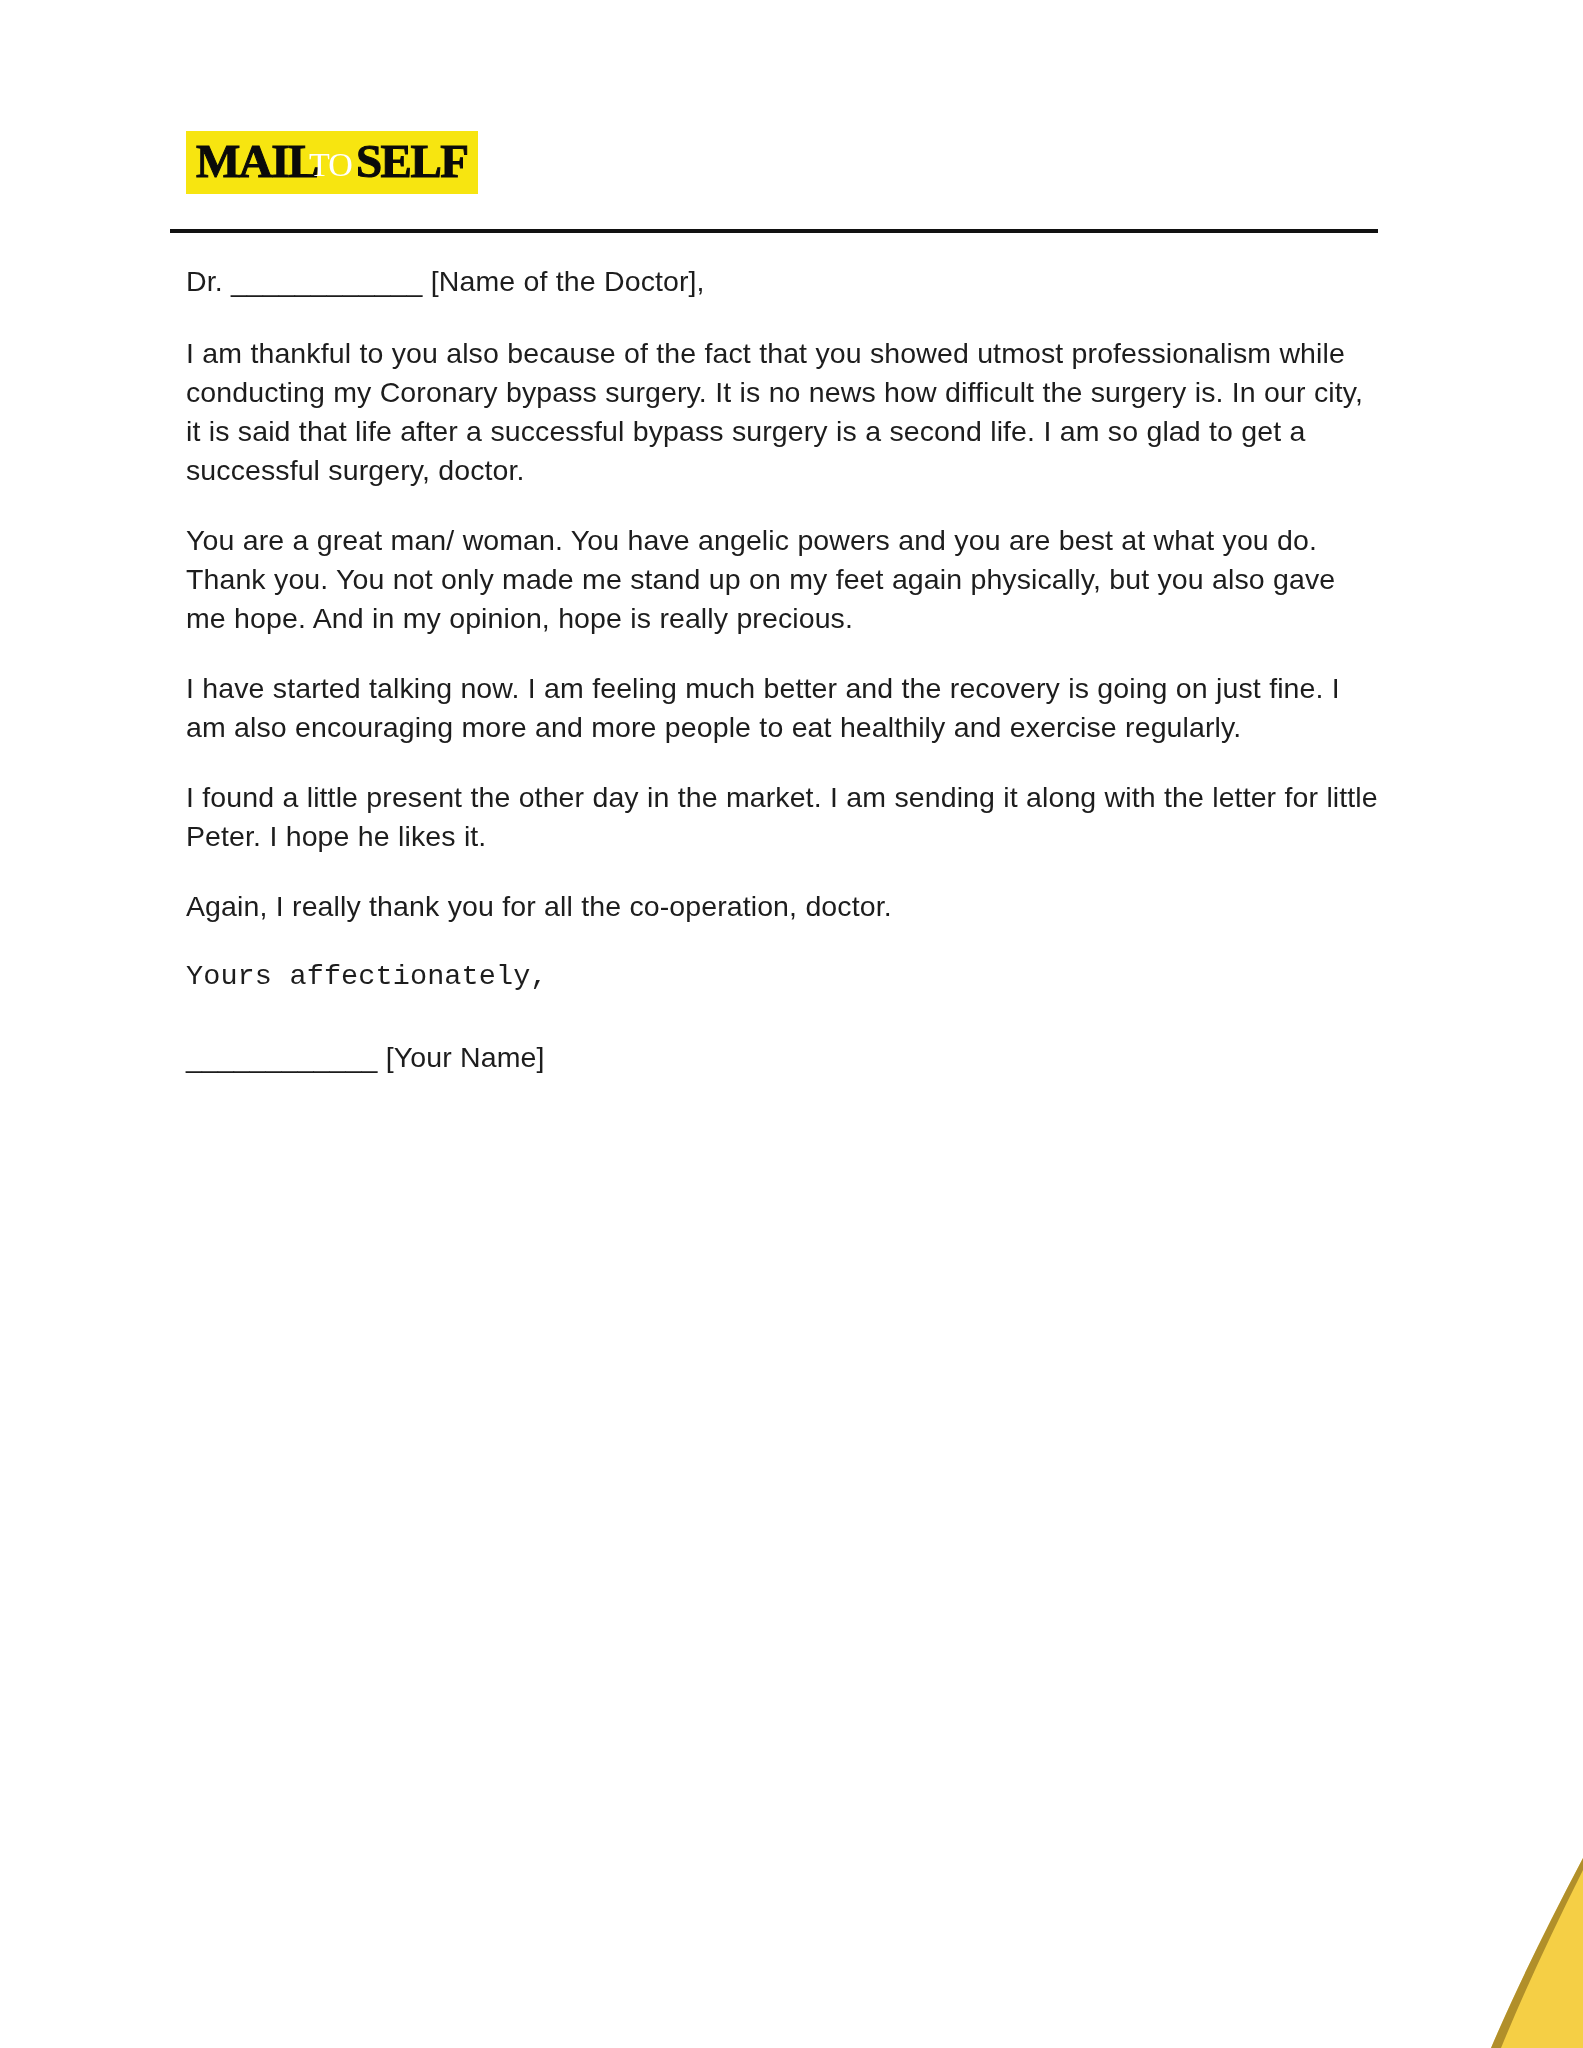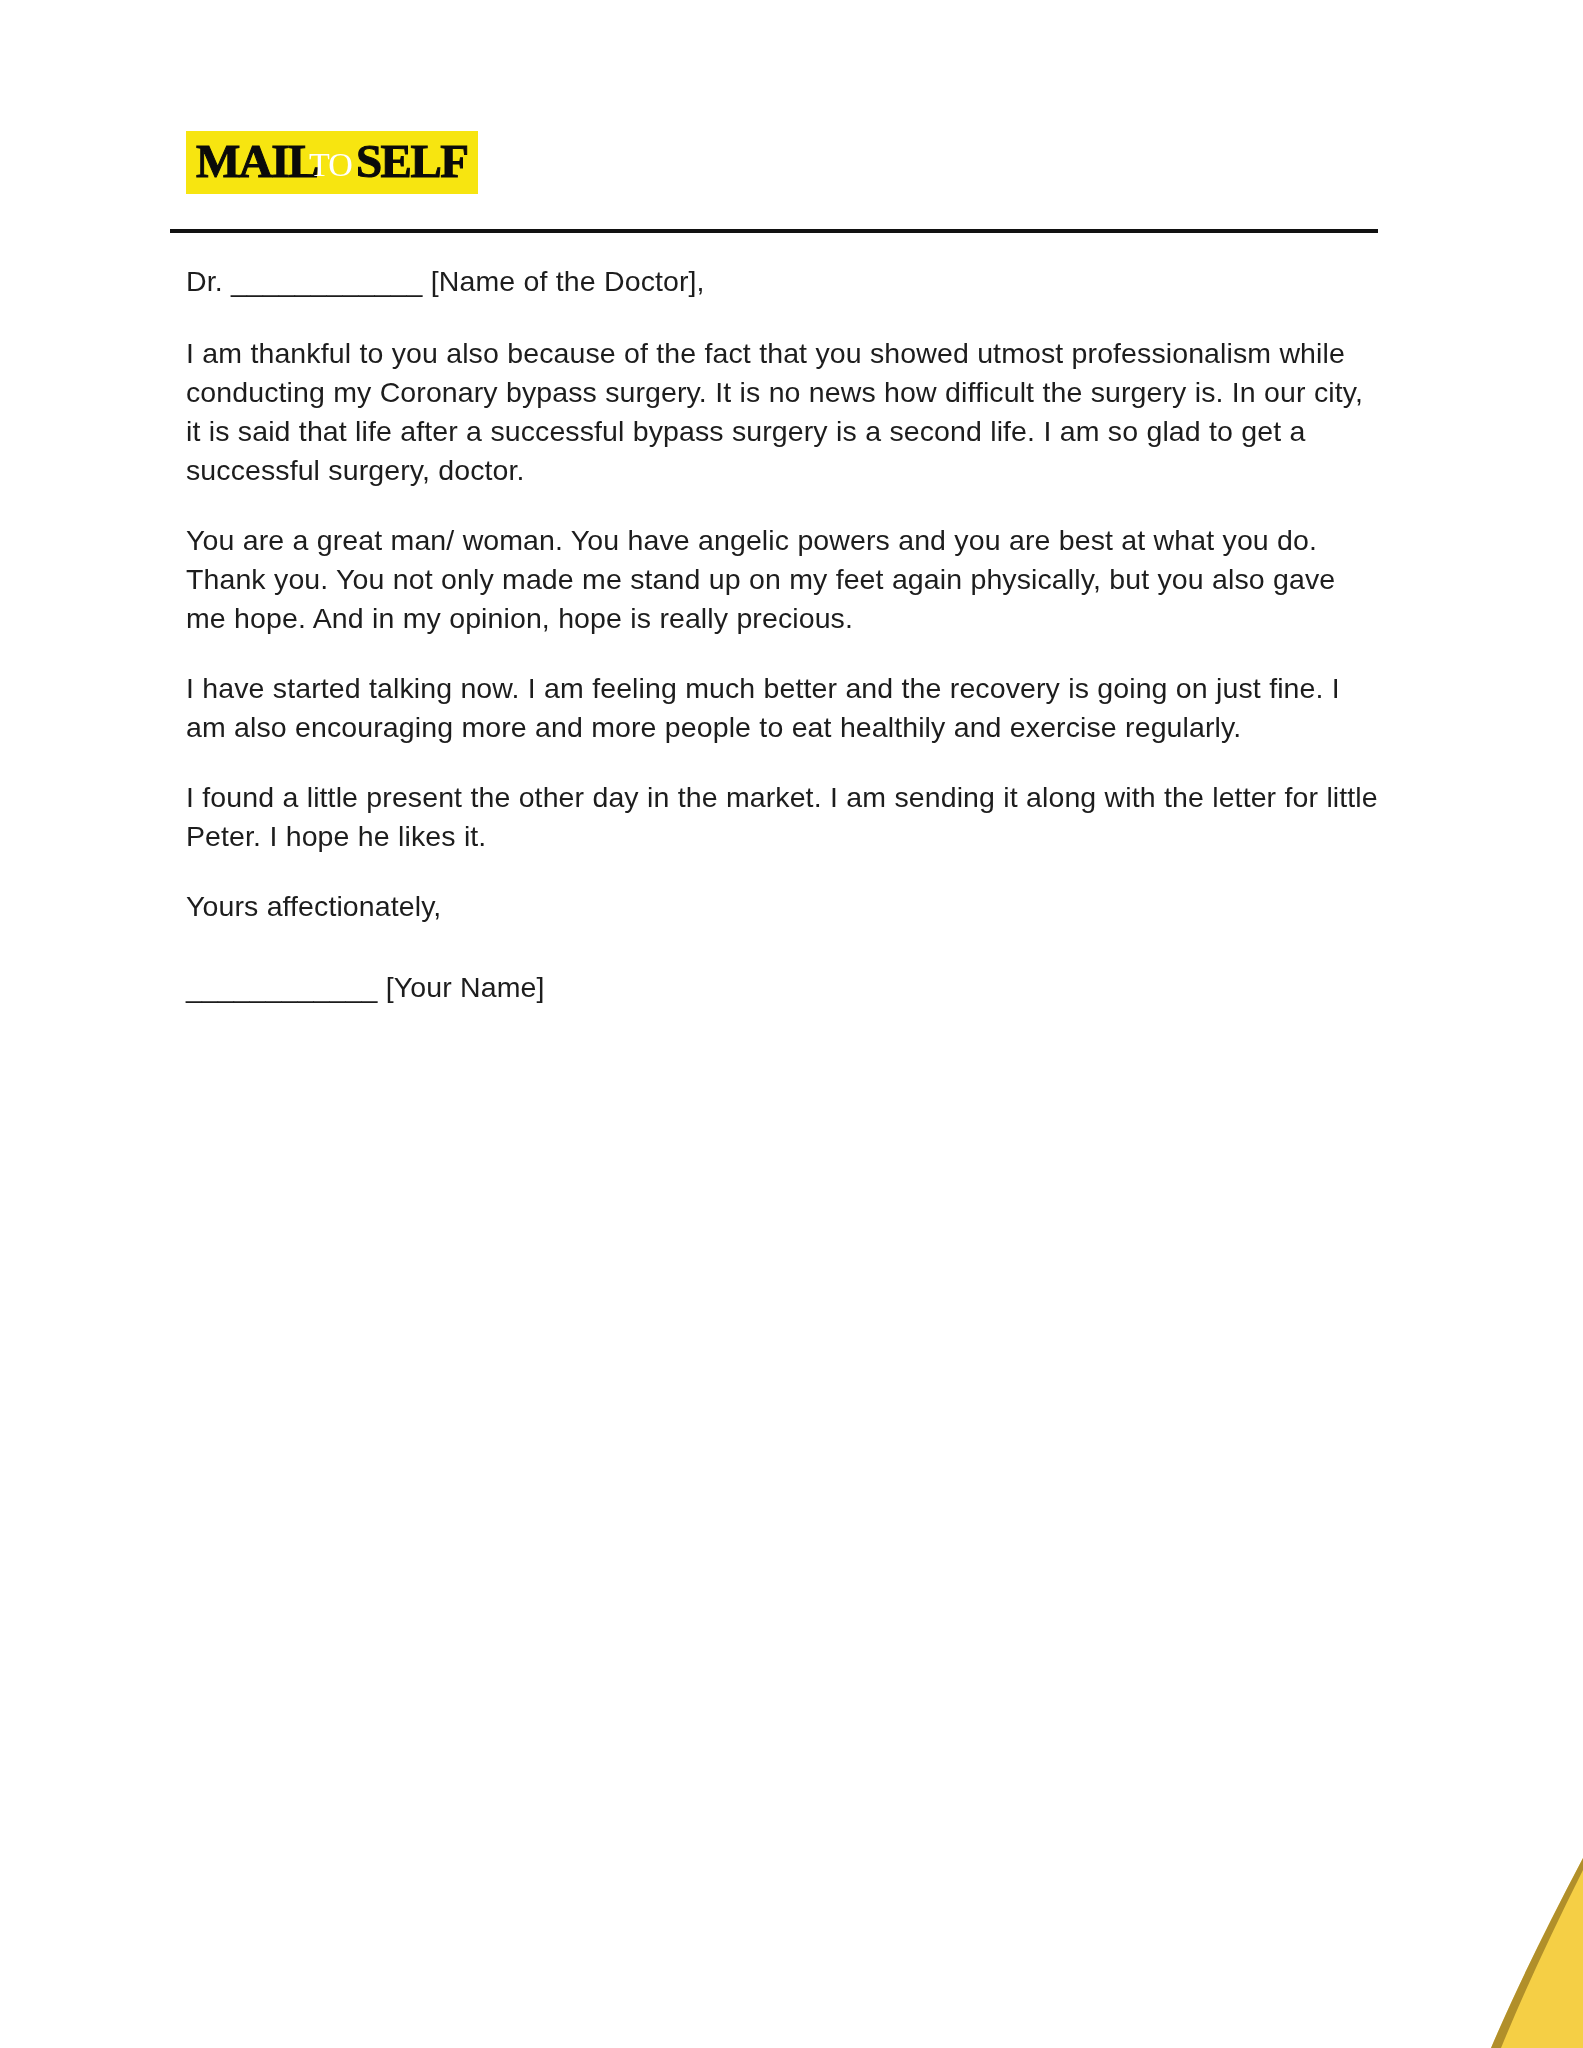--- a/index.html
+++ b/index.html
@@ -82,21 +82,21 @@
   .line, .para {
     font-family: "Liberation Sans", sans-serif;
     font-size: 28.5px;
     line-height: 39px;
     color: #1d1d1d;
     margin: 0 0 31px 0;
     letter-spacing: 0.1px;
     word-spacing: 0.3px;
   }
   .salutation { margin-bottom: 33px; }
-  .closing { margin-bottom: 42px; }
+  .closing { margin-bottom: 42px; font-family: Liberation Mono, monospace; }
   .signature { margin-bottom: 4px; }
 
   
   .corner-deco {
     position: absolute;
     right: 0;
     bottom: 0;
     width: 150px;
     height: 230px;
     pointer-events: none;
@@ -121,20 +121,21 @@
     <p class="line salutation">Dr. ____________ [Name of the Doctor],</p>
 
     <p class="para">I am thankful to you also because of the fact that you showed utmost professionalism while conducting my Coronary bypass surgery. It is no news how difficult the surgery is. In our city, it is said that life after a successful bypass surgery is a second life. I am so glad to get a successful surgery, doctor.</p>
 
     <p class="para">You are a great man/ woman. You have angelic powers and you are best at what you do. Thank you. You not only made me stand up on my feet again physically, but you also gave me hope. And in my opinion, hope is really precious.</p>
 
     <p class="para">I have started talking now. I am feeling much better and the recovery is going on just fine. I am also encouraging more and more people to eat healthily and exercise regularly.</p>
 
     <p class="para">I found a little present the other day in the market. I am sending it along with the letter for little Peter. I hope he likes it.</p>
 
+    <p class="para">Again, I really thank you for all the co-operation, doctor.</p>
 
     <p class="line closing">Yours affectionately,</p>
 
     <p class="line signature">____________ [Your Name]</p>
 
   </div>
 
   <svg class="corner-deco" viewBox="0 0 150 230" preserveAspectRatio="none">
     <path d="M150 40 L150 230 L58 230 Q92 150 150 40 Z" fill="#f5cf45"></path>
     <path d="M150 40 Q92 150 58 230 L68 230 Q100 152 150 52 Z" fill="#9a7a22" opacity="0.75"></path>

